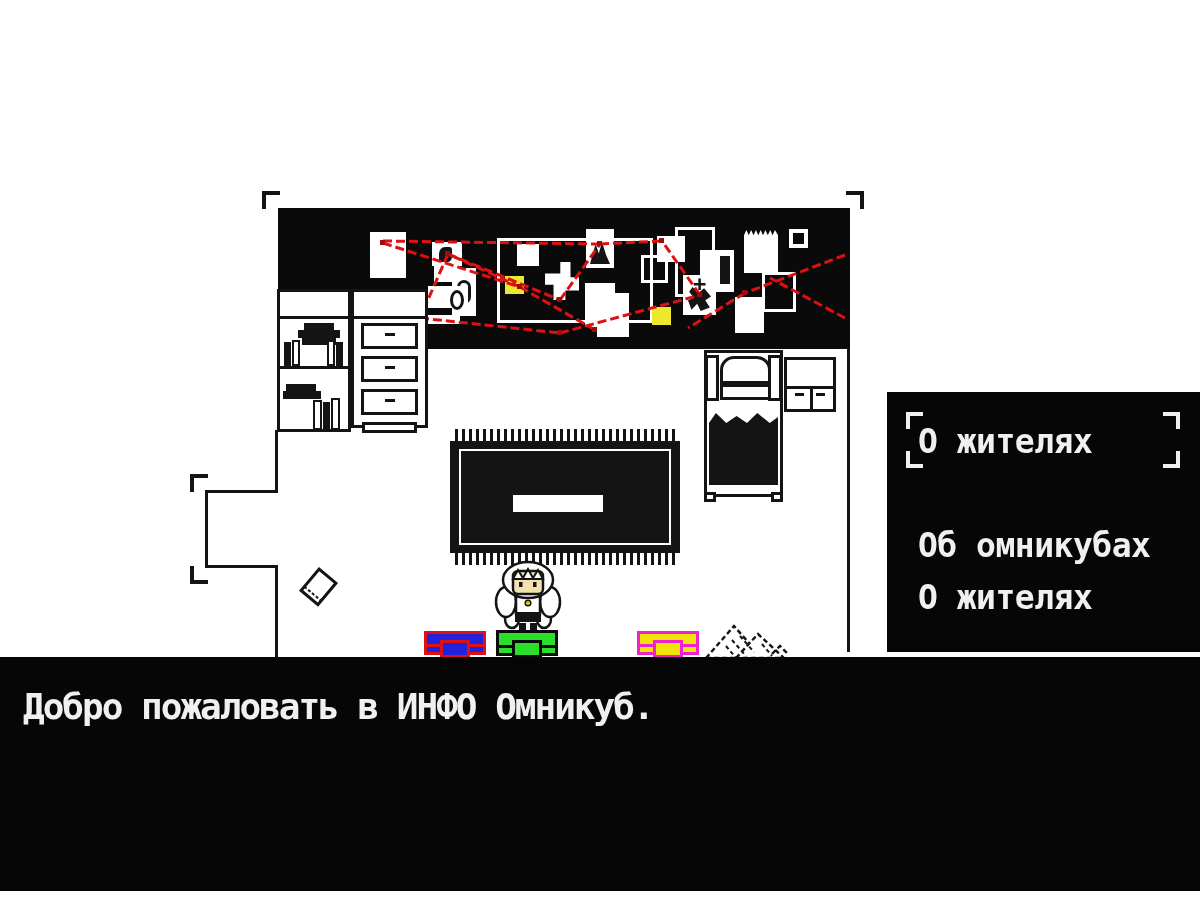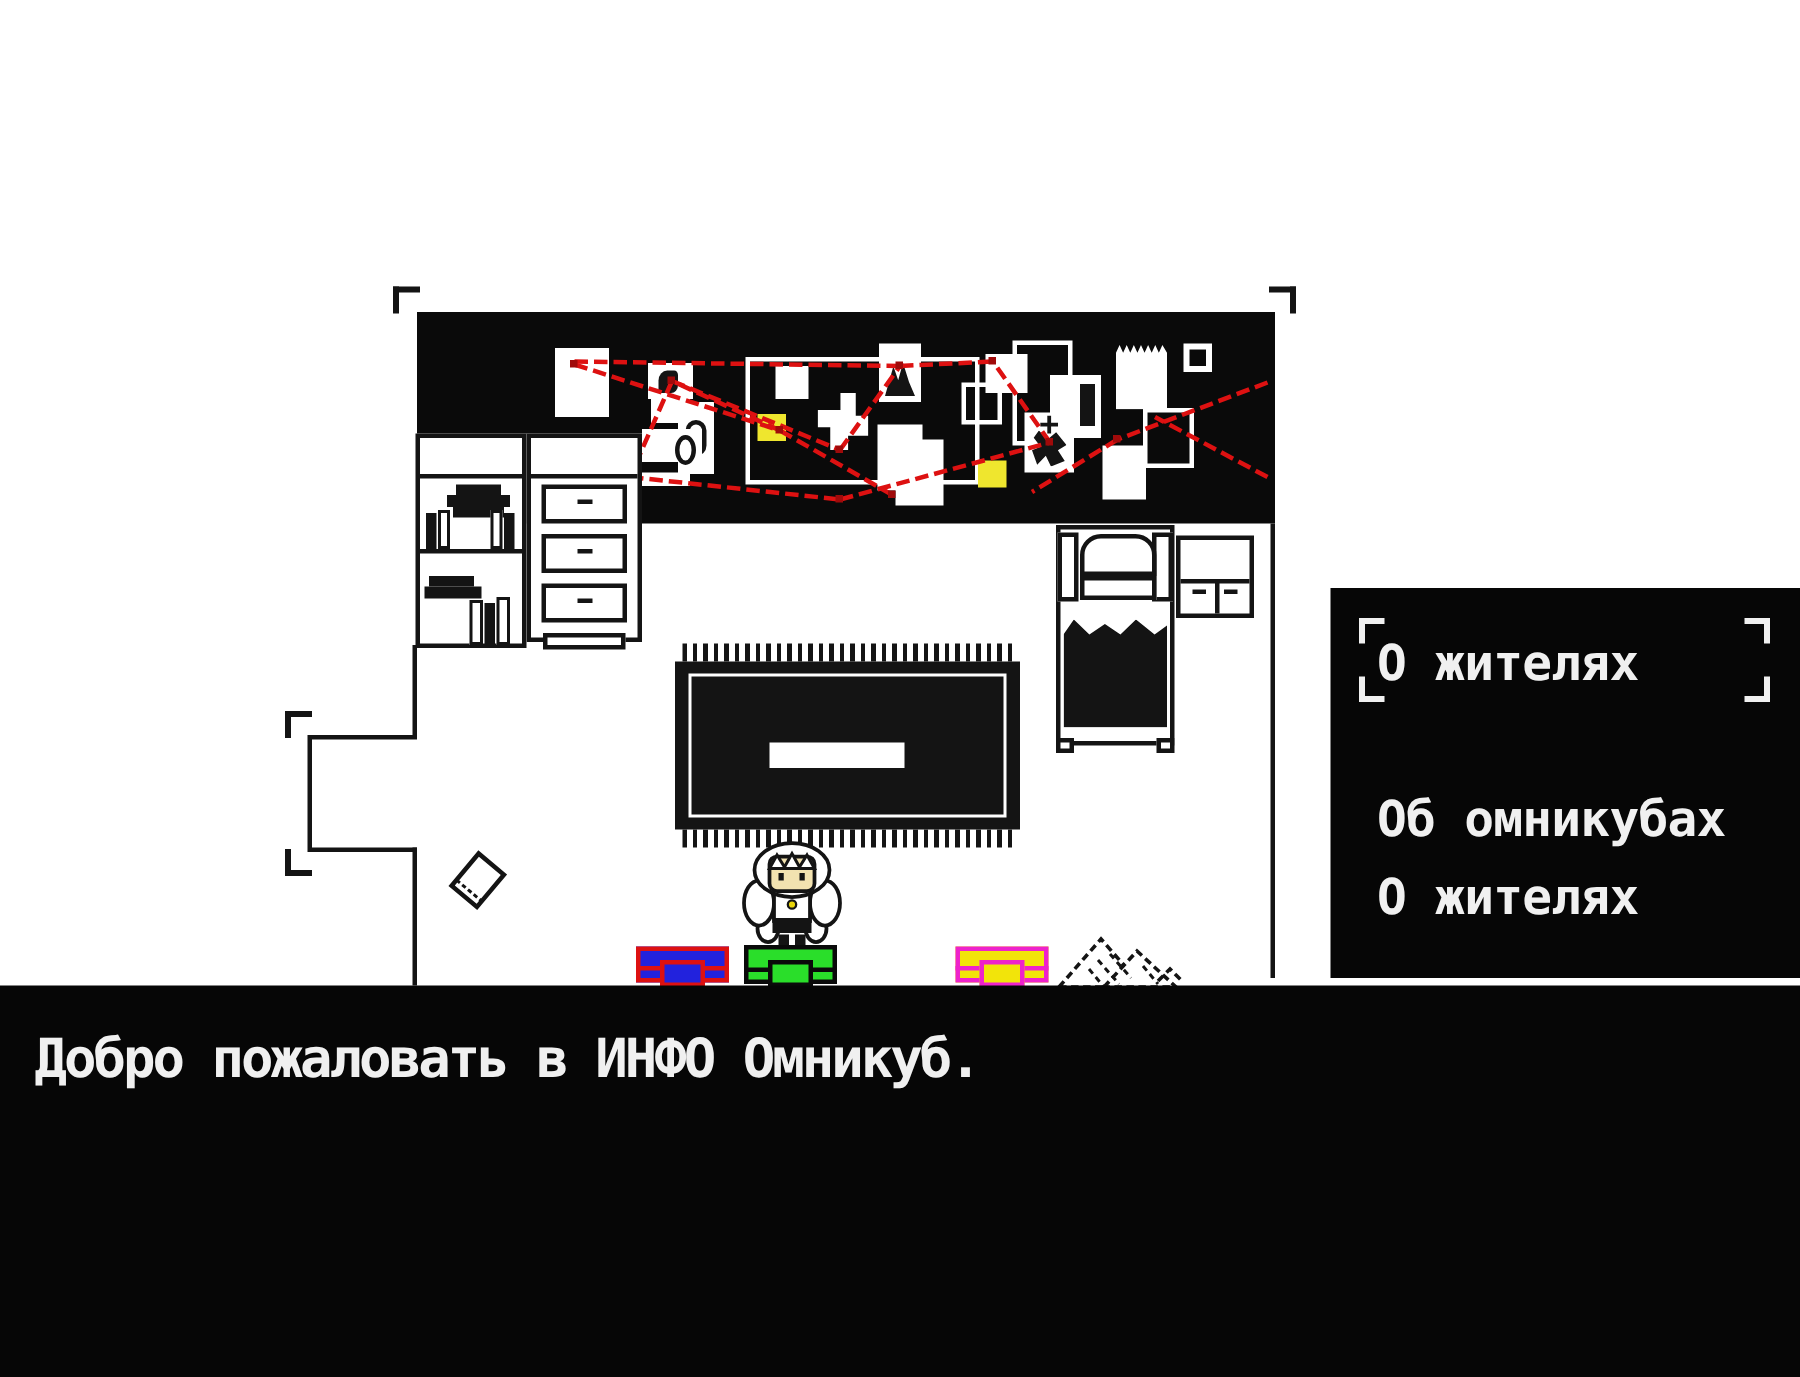--- a/index.html
+++ b/index.html
@@ -102,21 +102,21 @@
   #menu{left:887px;top:392px;width:313px;height:260px;background:var(--panel-bg);}
   .menu-item{position:absolute;left:31px;color:var(--text);font-size:33px;font-weight:bold;letter-spacing:-0.5px;white-space:nowrap;cursor:pointer;}
   #sel{position:absolute;left:19px;top:20px;width:274px;height:56px;}
   #sel span{position:absolute;width:17px;height:17px;border:0 solid var(--text);}
   #sel .c-tl{left:0;top:0;border-top-width:4px;border-left-width:4px;}
   #sel .c-tr{right:0;top:0;border-top-width:4px;border-right-width:4px;}
   #sel .c-bl{left:0;bottom:0;border-bottom-width:4px;border-left-width:4px;}
   #sel .c-br{right:0;bottom:0;border-bottom-width:4px;border-right-width:4px;}
 
   
-  #dialogue{left:0;top:657px;width:1200px;height:261px;background:var(--panel-bg);}
+  #dialogue{left:0;top:657px;width:1200px;height:234px;background:var(--panel-bg);}
   #dialogue .txt{position:absolute;left:23px;top:686px;color:var(--text);font-size:36px;font-weight:bold;letter-spacing:-2px;white-space:nowrap;}
   #dialogue .txt{top:29px;}
 </style>
 </head>
 <body>
 
 <div class="abs" id="wall">
   <div class="item lined" style="left:92px;top:24px;width:36px;height:46px;"></div>
   <div class="item polaroid" style="left:154px;top:34px;width:30px;height:24px;"></div>
   <div class="item lined" style="left:156px;top:58px;width:26px;height:16px;padding:4px 3px;"></div>

